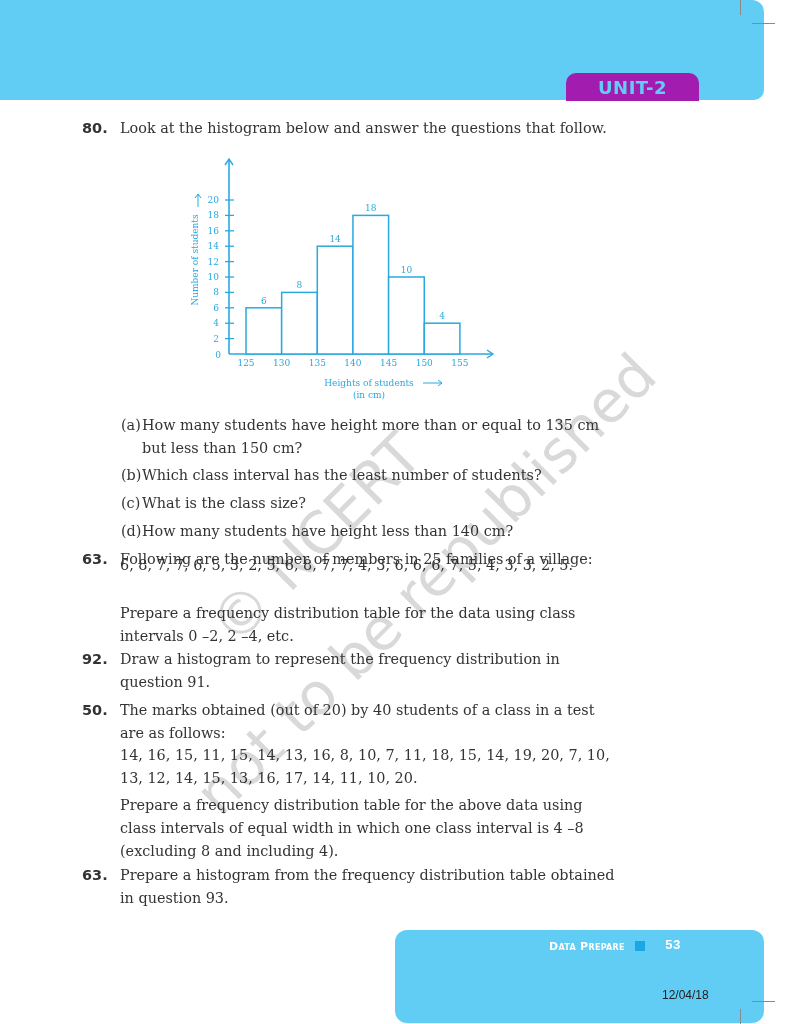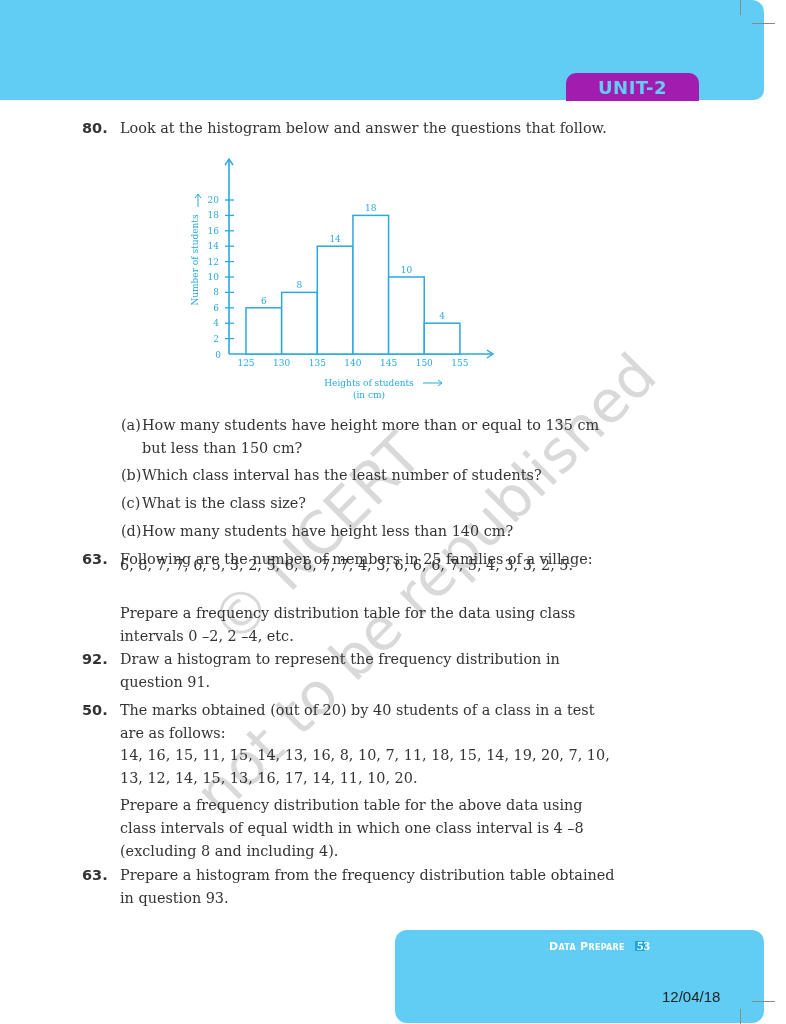--- a/index.html
+++ b/index.html
@@ -36,22 +36,22 @@
   .footer-band {
     position: absolute; left: 395px; top: 930px; width: 369px; height: 93px;
     background: #62cdf4; border-radius: 12px;
   }
   .footer-title {
     position: absolute; left: 549px; top: 940px; color: #ffffff;
     font-family: "DejaVu Sans", sans-serif; font-weight: bold; font-size: 11px;
     font-variant: small-caps; letter-spacing: 0.3px;
   }
   .footer-square { position: absolute; left: 635px; top: 941px; width: 10px; height: 10px; background: #1aa7e4; }
-  .footer-page { position: absolute; left: 637px; top: 938px; color: #ffffff; font-family: Liberation Serif, serif; font-weight: bold; font-size: 13px; }
-  .footer-date { position: absolute; left: 662px; top: 988px; color: #222; font-family: "Liberation Sans", sans-serif; font-size: 15px; }
+  .footer-page { position: absolute; left: 665px; top: 938px; color: #ffffff; font-family: Liberation Mono, monospace; font-weight: bold; font-size: 13px; }
+  .footer-date { position: absolute; left: 662px; top: 988px; color: #222; font-family: "Liberation Sans", sans-serif; font-size: 12px; }
 </style>
 </head>
 <body>
 
 <div class="header-band"></div>
 <div class="unit-tab">UNIT-2</div>
 <div class="crop-mark" style="left:740px;top:0;width:1px;height:15px;"></div>
 <div class="crop-mark" style="left:752px;top:23px;width:23px;height:1px;"></div>
 
 <div class="watermark" style="left:245px;top:590px;">© NCERT</div>

